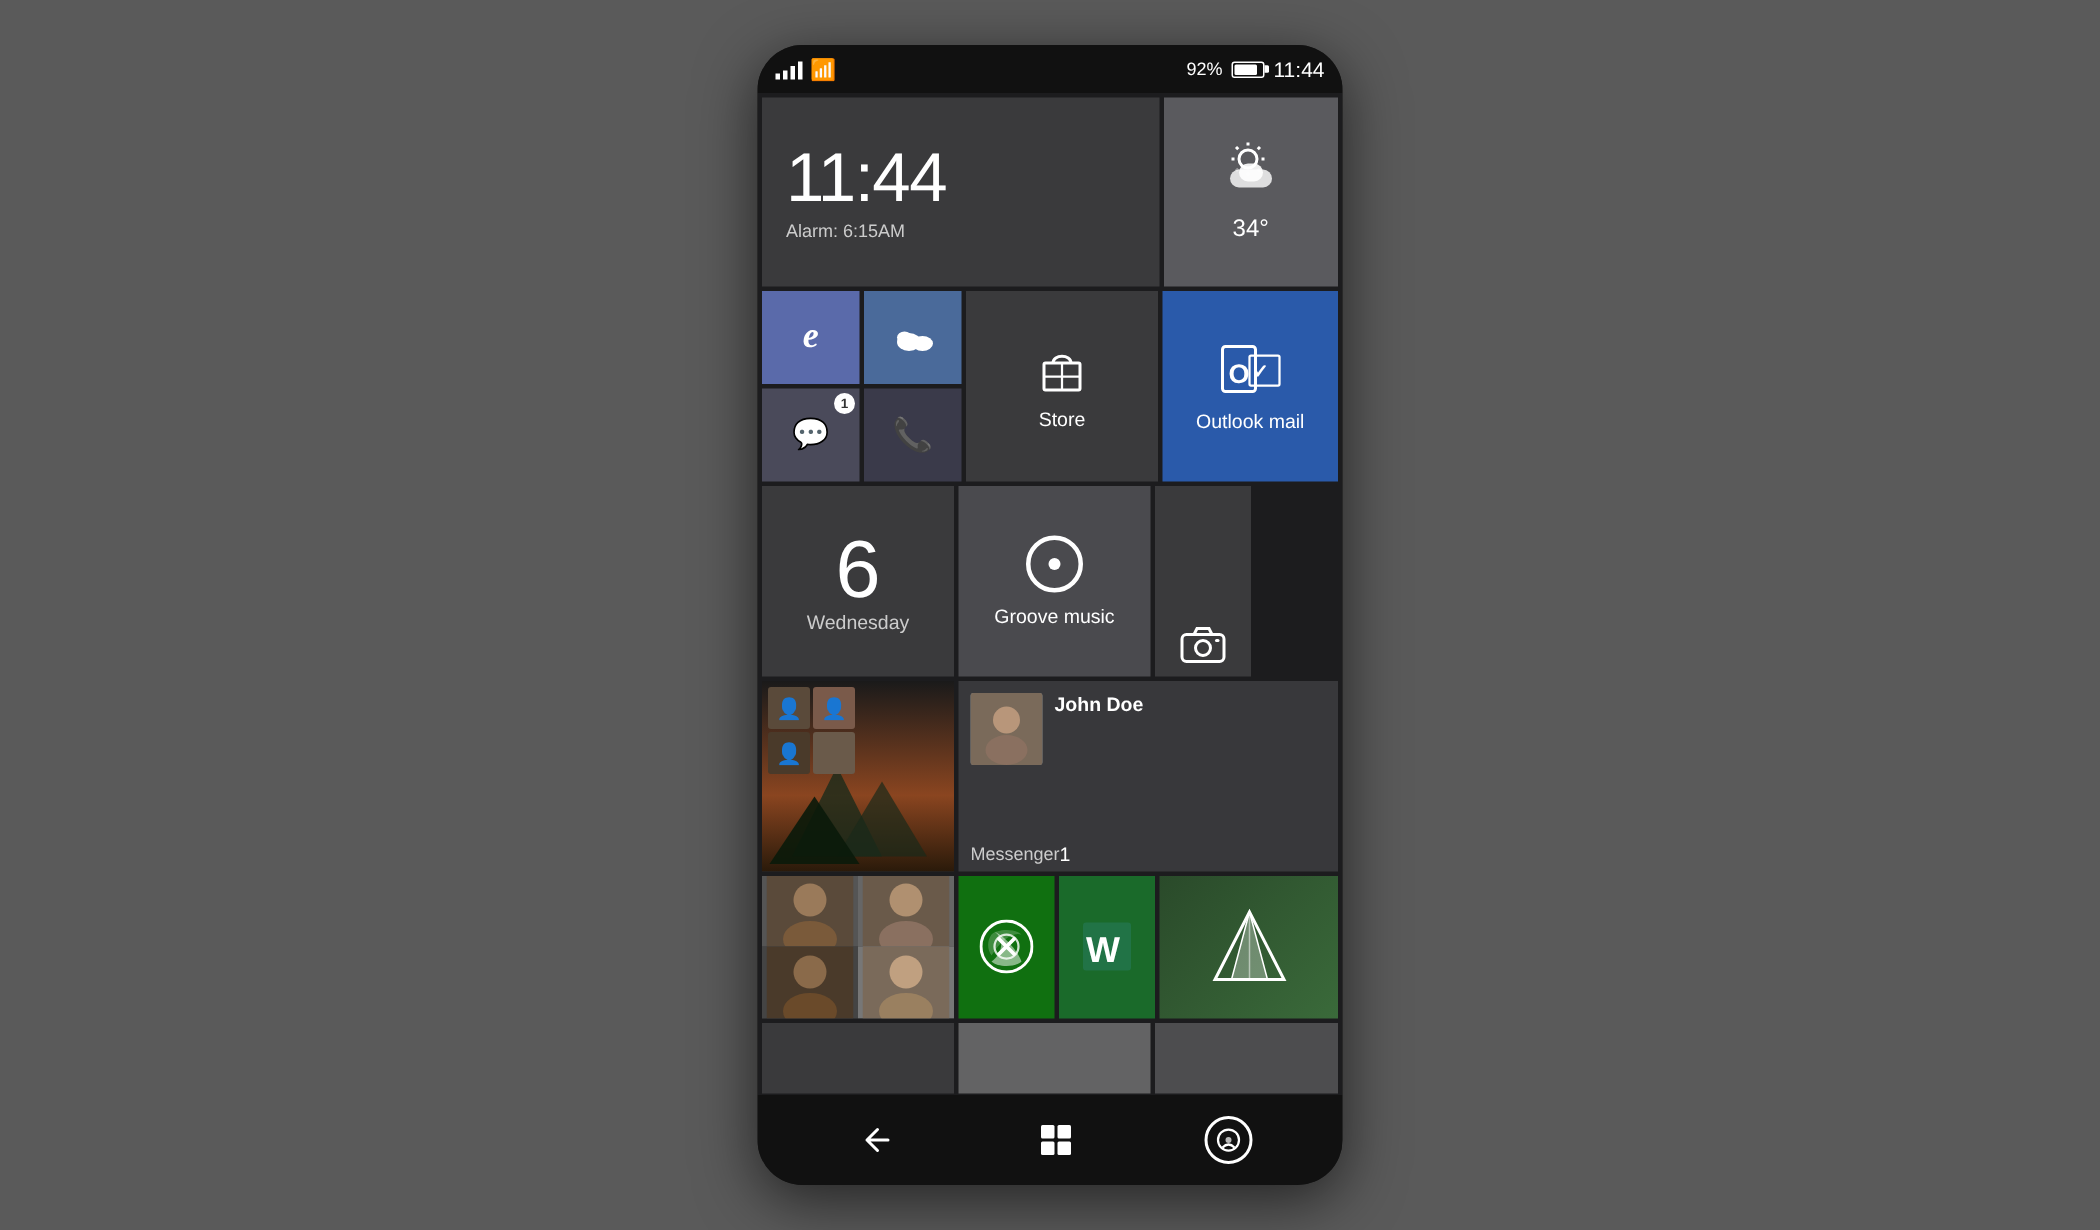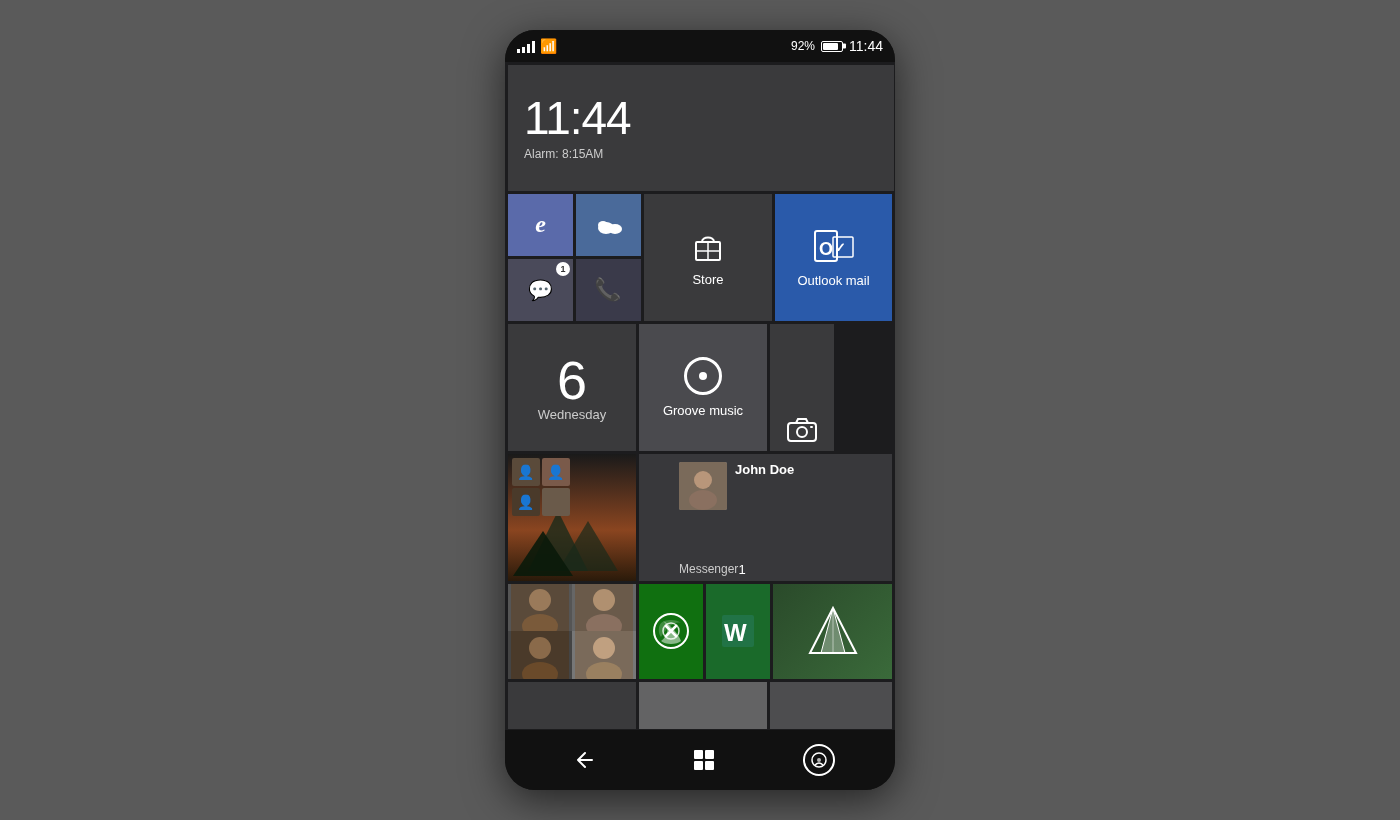--- a/index.html
+++ b/index.html
@@ -245,21 +245,20 @@
       font-size: 16px;
     }
     .tile-messenger {
       flex: 1;
       margin: 1.5px 3px 1.5px 1.5px;
       background: rgba(60,60,62,0.9);
       display: flex;
       flex-direction: column;
       position: relative;
       overflow: hidden;
-      padding-left: 32px;
     }
     .messenger-content {
       display: flex;
       padding: 8px;
       gap: 8px;
       flex: 1;
     }
     .messenger-avatar {
       width: 48px;
       height: 48px;
@@ -478,21 +477,40 @@
       </div>
       <span style="font-size:14px;font-weight:300;">11:44</span>
     </div>
   </div>
 
   <div class="tiles-area">
 
     <div class="row1">
       <div class="tile-clock">
         <div class="time-display">11:44</div>
-        <div class="alarm-text">Alarm: 8:15AM</div>
+        <div class="alarm-text">Alarm: 6:15AM</div>
+      </div>
+      <div class="tile-weather">
+        <div class="weather-icon">
+          
+          <svg width="40" height="36" viewBox="0 0 40 36" fill="none" xmlns="http://www.w3.org/2000/svg">
+            <circle cx="18" cy="13" r="6" stroke="white" stroke-width="2" fill="none"></circle>
+            <line x1="18" y1="4" x2="18" y2="2" stroke="white" stroke-width="2"></line>
+            <line x1="18" y1="24" x2="18" y2="22" stroke="white" stroke-width="2" opacity="0.4"></line>
+            <line x1="9" y1="13" x2="7" y2="13" stroke="white" stroke-width="2"></line>
+            <line x1="27" y1="13" x2="29" y2="13" stroke="white" stroke-width="2"></line>
+            <line x1="11.5" y1="6.5" x2="10" y2="5" stroke="white" stroke-width="2"></line>
+            <line x1="24.5" y1="19.5" x2="26" y2="21" stroke="white" stroke-width="2" opacity="0.4"></line>
+            <line x1="24.5" y1="6.5" x2="26" y2="5" stroke="white" stroke-width="2"></line>
+            <line x1="11.5" y1="19.5" x2="10" y2="21" stroke="white" stroke-width="2" opacity="0.4"></line>
+            <rect x="6" y="20" width="28" height="12" rx="6" fill="rgba(255,255,255,0.8)"></rect>
+            <rect x="12" y="16" width="16" height="12" rx="6" fill="rgba(255,255,255,0.9)"></rect>
+          </svg>
+        </div>
+        <div class="weather-temp">34°</div>
       </div>
     </div>
 
     <div class="row2">
 
       <div class="small-col">
         <div class="tile-small tile-small-b">
           <span class="edge-e" style="font-family:serif;font-size:24px;color:white;font-style:italic;font-weight:900;">e</span>
         </div>
         <div class="tile-small" style="background:#4a4a5a;position:relative;">

